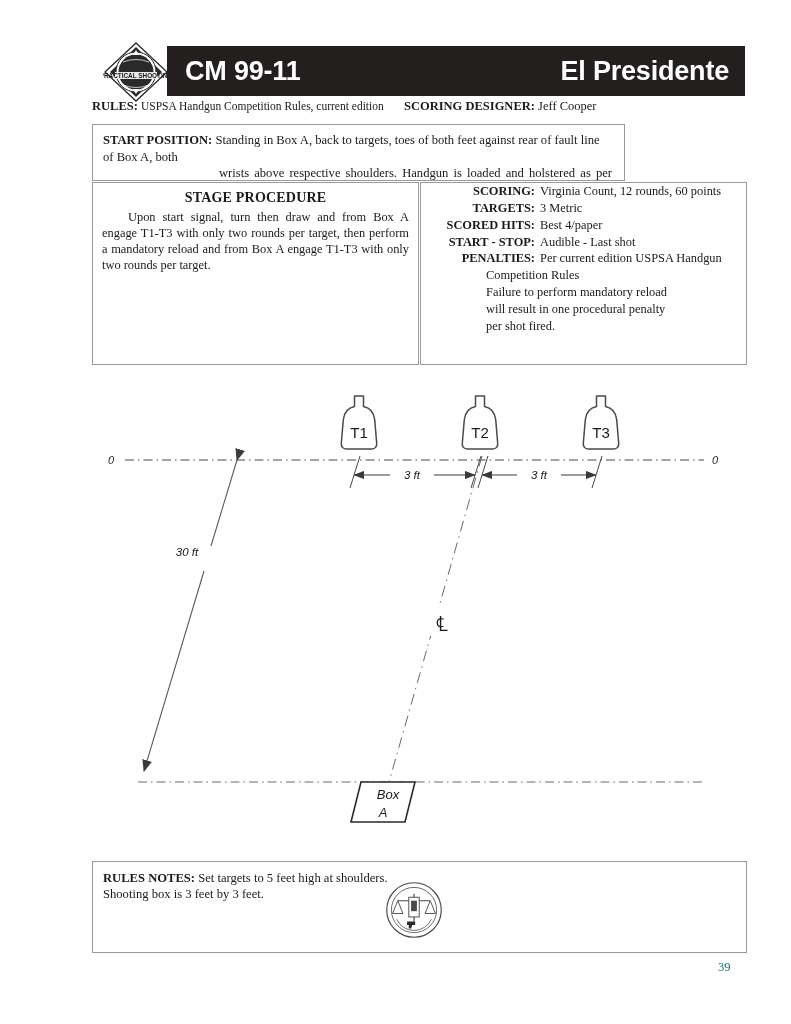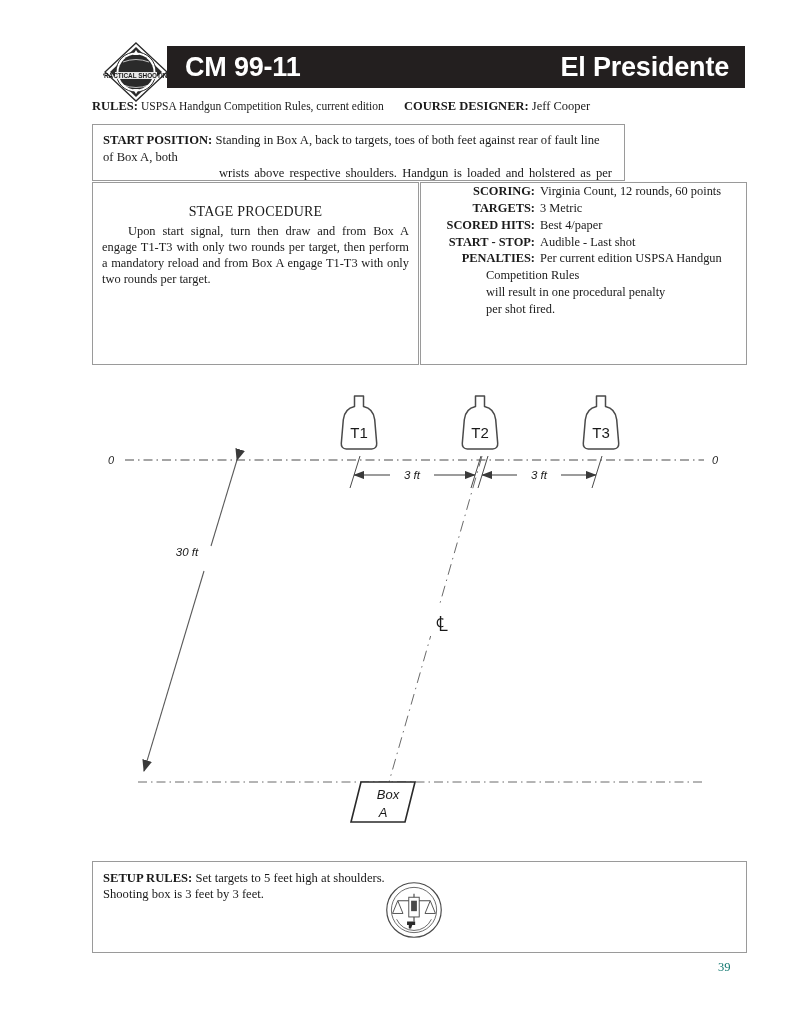--- a/index.html
+++ b/index.html
@@ -15,21 +15,21 @@
     color: #1a1a1a;
     overflow: hidden;
   }
 
   
   #header-band {
     position: absolute;
     left: 167px;
     top: 46px;
     width: 578px;
-    height: 42px;
+    height: 50px;
     background: #231f1f;
     display: flex;
     align-items: center;
     justify-content: space-between;
     box-sizing: border-box;
     padding: 0 16px 0 18px;
   }
   #stage-code, #stage-name {
     color: #ffffff;
     font-family: "Liberation Sans", sans-serif;
@@ -95,23 +95,23 @@
     height: 183px;
   }
   #scoring-box {
     left: 420px;
     top: 182px;
     width: 327px;
     height: 183px;
   }
   .panel-title {
     text-align: center;
-    font-weight: normal;
+    font-weight: bold;
     font-size: 14px;
-    margin: 21px 0 3px 0;
+    margin: 7px 0 3px 0;
     letter-spacing: 0.2px;
   }
   #procedure-text {
     font-size: 12.4px;
     line-height: 1.3;
     text-align: justify;
     padding: 0 9px 0 9px;
     text-indent: 26px;
     hyphens: none;
   }
@@ -205,21 +205,21 @@
 
 <div id="header-band">
   <span id="stage-code">CM 99-11</span>
   <span id="stage-name">El Presidente</span>
 </div>
 
 <div id="rules-line">
   <span class="lbl">RULES:</span>
   <span class="val">USPSA Handgun Competition Rules, current edition</span>
   <span class="gap"></span>
-  <span class="lbl">COURSE DESIGNER:</span>
+  <span class="lbl">SCORING DESIGNER:</span>
   <span>Jeff Cooper</span>
 </div>
 
 <div class="panel" id="start-position-box">
   <div id="sp-inner">
     <span class="lbl">START POSITION:</span>
     <span id="sp-text">Standing in Box A, back to targets, toes of both feet against rear of fault line of Box A, both <span id="sp-hang">wrists above respective shoulders. Handgun is loaded and holstered as per ready condition in rule 8.1.1 and 8.1.2.</span></span>
   </div>
 </div>
 
@@ -244,20 +244,21 @@
     </div>
     <div class="score-row">
       <div class="score-key">START - STOP:</div>
       <div class="score-val">Audible - Last shot</div>
     </div>
     <div class="score-row">
       <div class="score-key">PENALTIES:</div>
       <div class="score-val">Per current edition USPSA Handgun</div>
     </div>
     <div class="score-cont">Competition Rules</div>
+    <div class="score-cont">Failure to perform mandatory reload</div>
     <div class="score-cont">will result in one procedural penalty</div>
     <div class="score-cont">per shot fired.</div>
   </div>
 </div>
 
 <div id="diagram">
   <svg viewBox="0 0 655 470" width="655" height="470">
     <defs>
       <marker id="ah" markerWidth="9" markerHeight="7" refX="8.6" refY="3.5" orient="auto">
         <polygon points="0,0 9,3.5 0,7" fill="#3a3a3a"></polygon>
@@ -347,21 +348,21 @@
     <g>
       <polygon points="269,404 323,404 313,444 259,444" fill="#ffffff" stroke="#2a2a2a" stroke-width="1.6"></polygon>
       <text x="296" y="421" text-anchor="middle" font-family="'Liberation Sans',sans-serif" font-size="13" font-style="italic" fill="#1a1a1a">Box</text>
       <text x="291" y="439" text-anchor="middle" font-family="'Liberation Sans',sans-serif" font-size="13" font-style="italic" fill="#1a1a1a">A</text>
     </g>
   </svg>
 </div>
 
 <div class="panel" id="setup-box">
   <div id="setup-text">
-    <span class="lbl">SETUP RULES:</span>
+    <span class="lbl">RULES NOTES:</span>
     <span>Set targets to 5 feet high at shoulders. Shooting box is 3 feet by 3 feet.</span>
   </div>
   <div id="nroi-seal">
     <svg viewBox="0 0 100 100" width="58" height="58">
         <use href="#nroi"></use>
       </svg>
   </div>
 </div>
 
 <div id="page-number">39</div>

